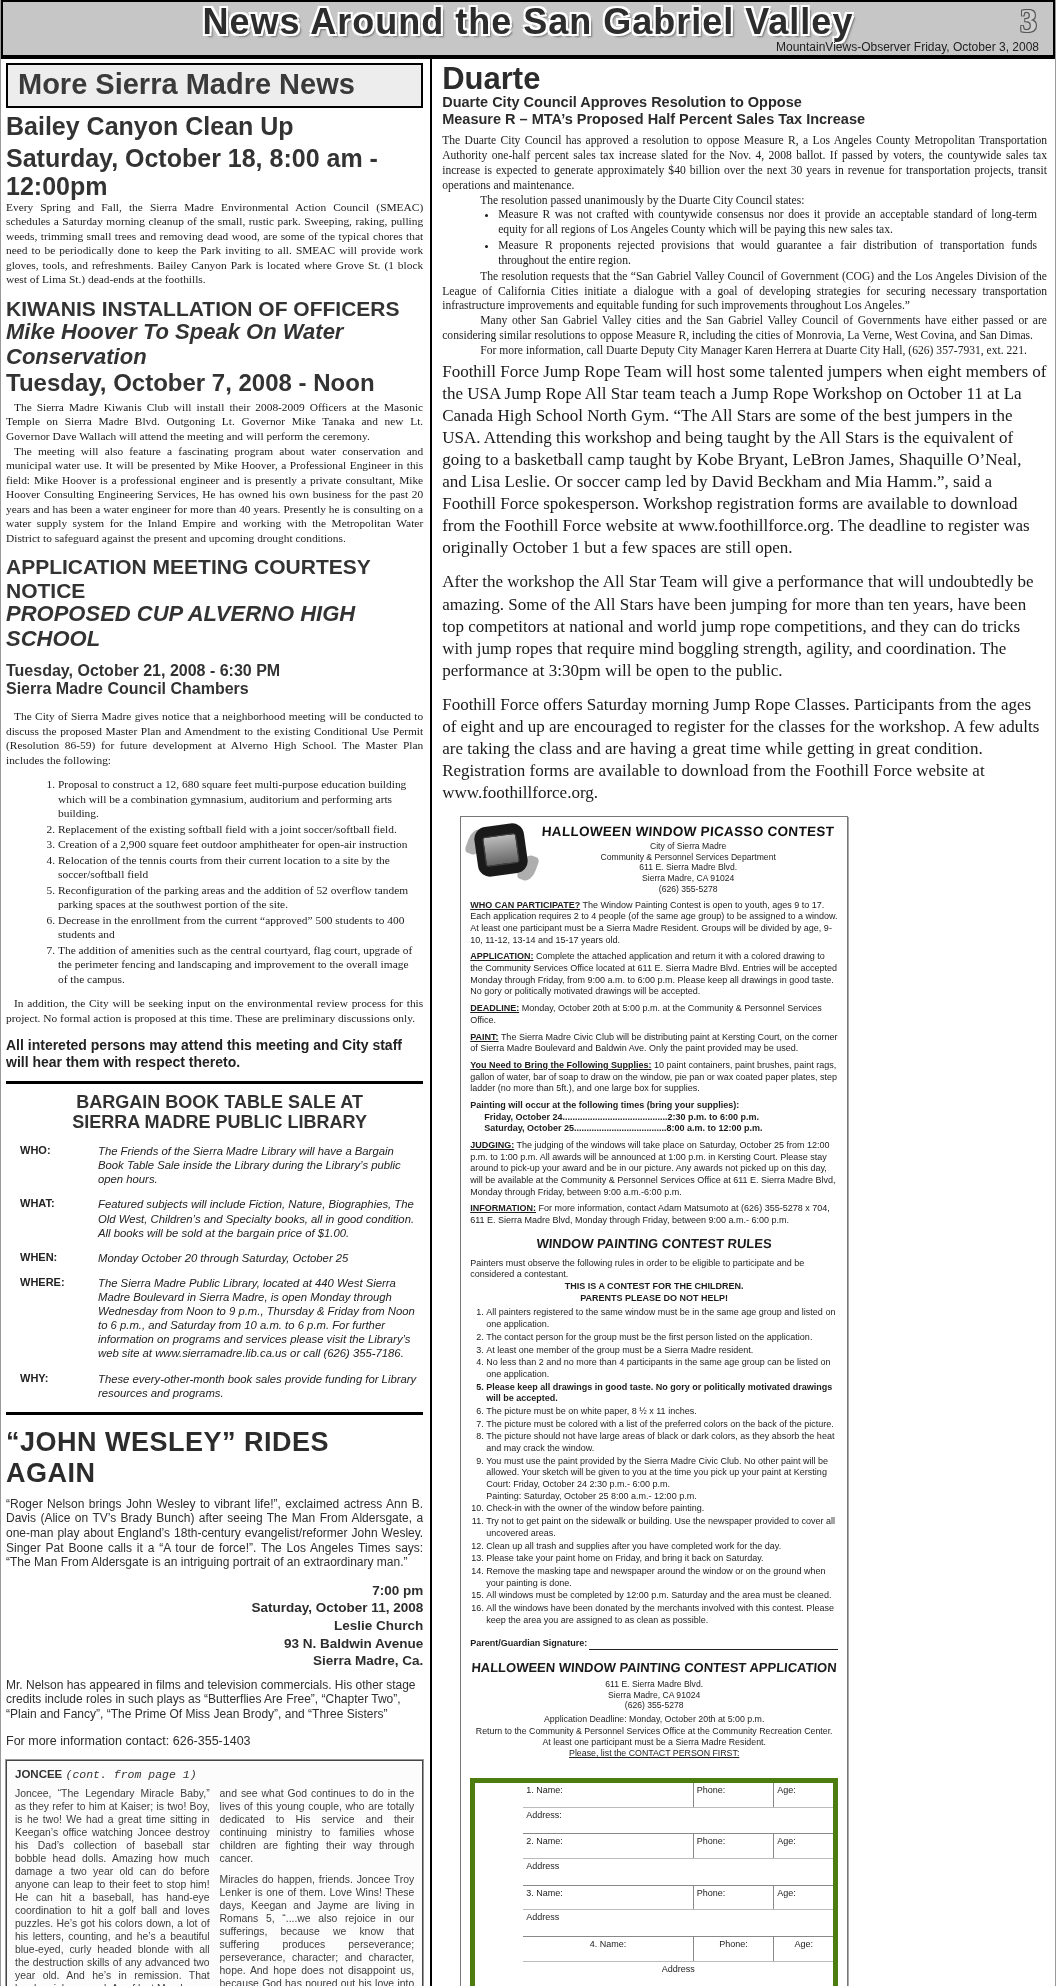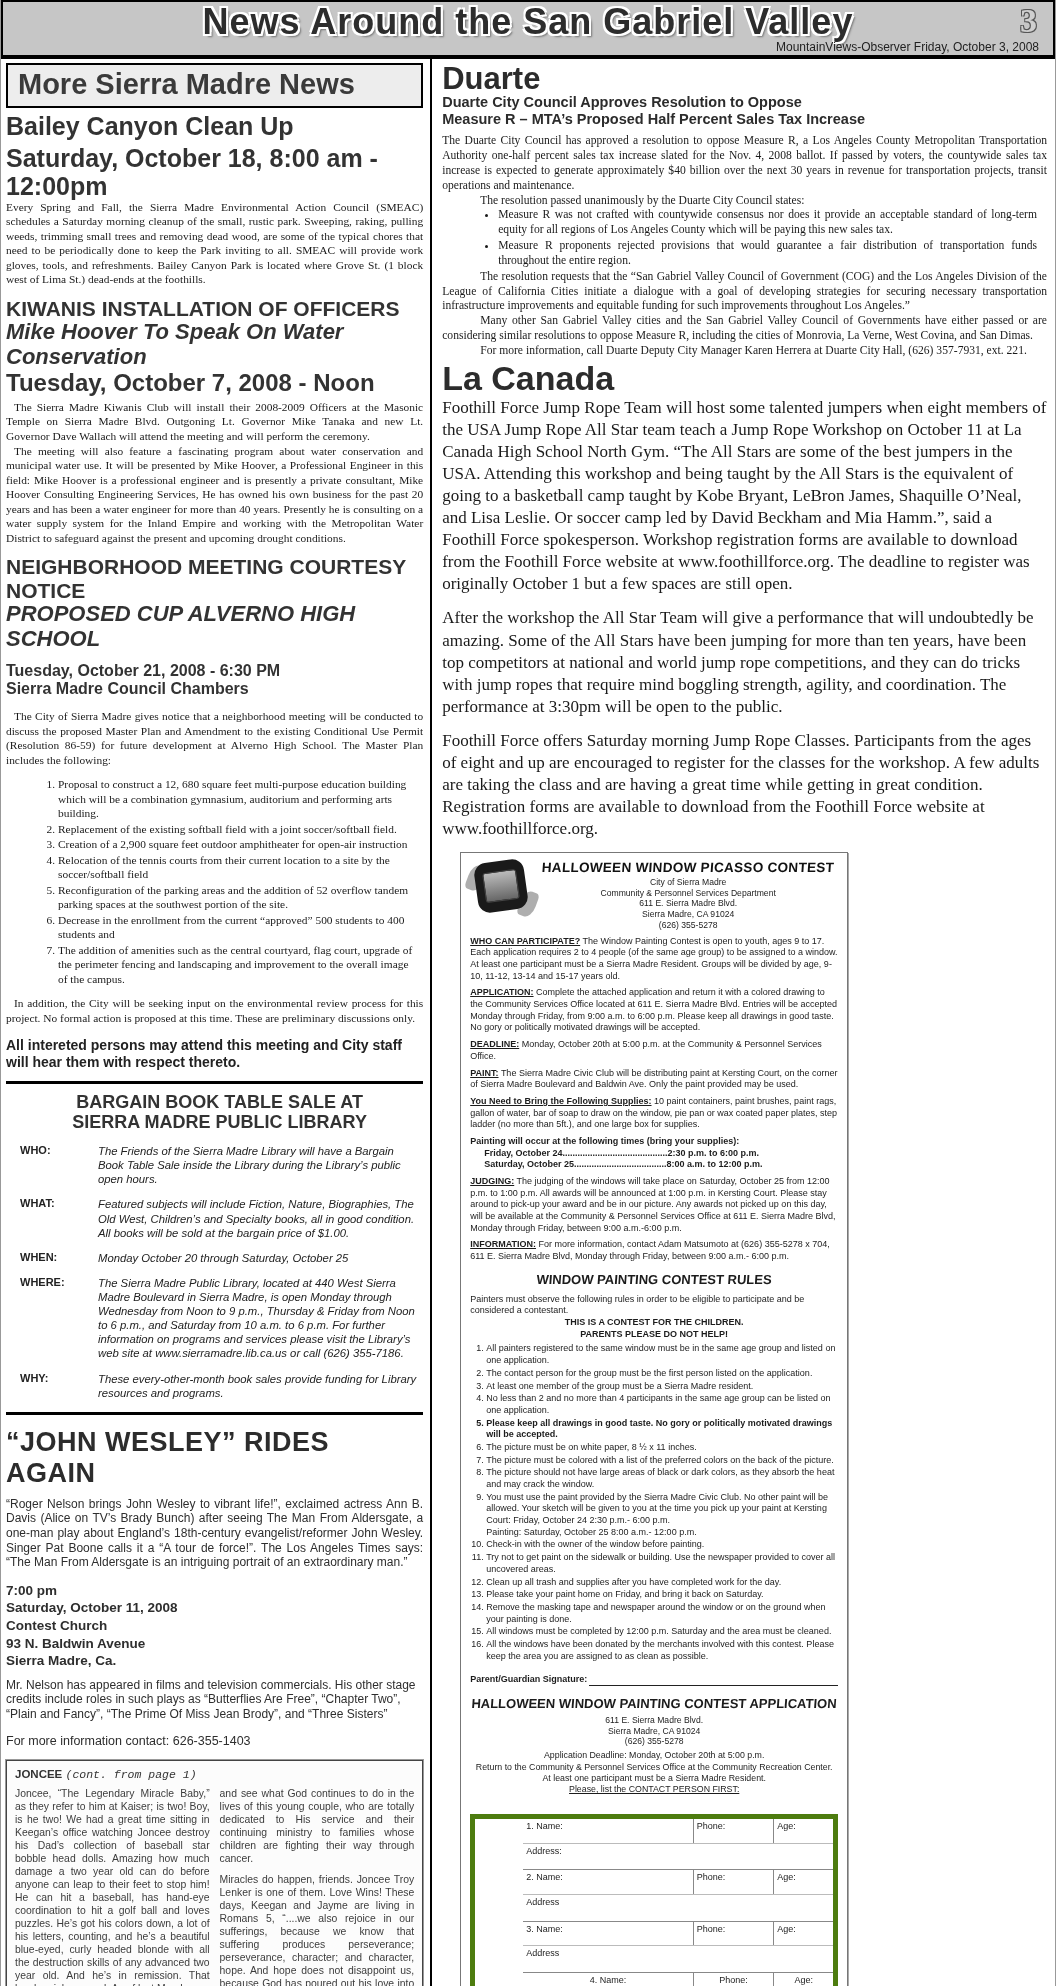--- a/index.html
+++ b/index.html
@@ -35,21 +35,21 @@
   .bold-note { font-family: "Liberation Sans", sans-serif; font-weight: bold; font-size: 14px; color: #222; margin-top: 12px; line-height: 1.2; }
 
   .library { border-top: 3px solid #000; margin-top: 10px; padding: 8px 4px 2px 14px; }
   .lib-title { font-family: "Liberation Sans", sans-serif; font-weight: bold; font-size: 18px; text-align: center; color: #333; line-height: 1.15; }
   .lib-row { display: flex; margin-top: 11px; }
   .lib-label { width: 78px; flex: none; font-family: "Liberation Sans", sans-serif; font-weight: bold; font-size: 11px; color: #222; }
   .lib-text { flex: 1; font-family: "Liberation Sans", sans-serif; font-style: italic; font-size: 11.3px; line-height: 1.25; color: #222; }
 
   .wesley-title { font-family: "Liberation Sans", sans-serif; font-weight: bold; font-size: 27px; color: #2c2c2c; margin-top: 12px; letter-spacing: 0.5px; }
   .wesley-p { font-family: "Liberation Sans", sans-serif; font-size: 12px; line-height: 1.22; text-align: justify; margin-top: 8px; color: #2e2e2e; }
-  .wesley-event { font-family: "Liberation Sans", sans-serif; font-weight: bold; font-size: 13.5px; text-align: left; line-height: 1.3; margin-top: 12px; color: #2e2e2e; }
+  .wesley-event { font-family: "Liberation Sans", sans-serif; font-weight: bold; font-size: 13.5px; text-align: right; line-height: 1.3; margin-top: 12px; color: #2e2e2e; }
   .wesley-contact { font-family: "Liberation Sans", sans-serif; font-size: 12.5px; margin-top: 12px; color: #2e2e2e; }
 
   .joncee { border: 1px solid #444; outline: 1px solid #999; margin-top: 12px; padding: 7px 8px; background: #fcfcfc; }
   .joncee-head { font-family: "Liberation Sans", sans-serif; font-size: 11.5px; margin-bottom: 6px; color: #333; }
   .joncee-head .jt { font-weight: bold; }
   .joncee-head .jc { font-style: italic; font-family: Liberation Mono, monospace; }
   .joncee-cols { display: flex; gap: 10px; }
   .joncee-col { flex: 1; font-family: "Liberation Sans", sans-serif; font-size: 10.4px; line-height: 1.25; color: #3c3c3c; text-align: justify; }
   .joncee-col p + p { margin-top: 8px; }
 
@@ -130,21 +130,21 @@
 
       <div>
         <div class="hc h22">KIWANIS INSTALLATION OF OFFICERS</div>
         <div class="hc h22i">Mike Hoover To Speak On Water Conservation</div>
         <div class="hc h24">Tuesday, October 7, 2008  - Noon</div>
         <p class="bodyp indent">The Sierra Madre Kiwanis Club  will install their 2008-2009 Officers at the Masonic Temple on Sierra Madre Blvd.  Outgoning Lt. Governor Mike Tanaka and new Lt. Governor Dave Wallach will attend the meeting and will perform the ceremony.</p>
         <p class="bodyp indent">The meeting will also feature a fascinating program about water conservation and municipal water use.  It will be presented by Mike Hoover, a Professional Engineer in this field: Mike Hoover is a professional engineer and is presently a private consultant, Mike Hoover Consulting Engineering Services, He has owned his own business for the past 20 years and has been a water engineer for more than 40 years. Presently he is consulting on a water supply system for the Inland Empire and working with the Metropolitan Water District to safeguard against the present and upcoming drought conditions.</p>
       </div>
 
       <div>
-        <div class="hc h22">NEIGHBORHOOD MEETING COURTESY NOTICE</div>
+        <div class="hc h22">APPLICATION MEETING COURTESY NOTICE</div>
         <div class="hc h22i">PROPOSED CUP ALVERNO HIGH SCHOOL</div>
         <div class="hc h17">Tuesday, October 21, 2008  - 6:30 PM</div>
         <div class="hc h17" style="margin-top:0">Sierra Madre Council Chambers</div>
         <p class="bodyp indent" style="margin-top:12px">The City of Sierra Madre gives notice that a neighborhood meeting will be conducted to discuss the proposed Master Plan and Amendment to the existing Conditional Use Permit (Resolution 86-59) for future development at Alverno High School.  The Master Plan includes the following:</p>
         <ol class="alverno-list">
           <li>Proposal to construct a 12, 680 square feet multi-purpose education building which will be a combination gymnasium, auditorium and performing arts building.</li>
           <li>Replacement of the existing softball field with a joint soccer/softball field.</li>
           <li>Creation of a 2,900 square feet outdoor amphitheater for open-air instruction</li>
           <li>Relocation of the tennis courts from their current location to a site by the soccer/softball field</li>
           <li>Reconfiguration of the parking areas and the addition of 52 overflow tandem parking spaces at the southwest portion of the site.</li>
@@ -179,21 +179,21 @@
           <div class="lib-text">These every-other-month book sales provide funding for Library resources and programs.</div>
         </div>
       </div>
 
       <div class="rule-above">
         <div class="wesley-title">“JOHN WESLEY” RIDES AGAIN</div>
         <p class="wesley-p">“Roger Nelson brings John Wesley to vibrant life!”, exclaimed actress Ann B. Davis (Alice on TV’s Brady Bunch) after seeing The Man From Aldersgate, a one-man play about England’s 18th-century evangelist/reformer John Wesley.  Singer Pat Boone calls it  a “A tour de force!”. The Los Angeles Times says:  “The Man From Aldersgate is an intriguing portrait of an extraordinary man.”</p>
         <div class="wesley-event">
           <div>7:00 pm</div>
           <div>Saturday, October 11, 2008</div>
-          <div>Contest Church</div>
+          <div>Leslie Church</div>
           <div>93 N. Baldwin Avenue</div>
           <div>Sierra Madre, Ca.</div>
         </div>
         <p class="wesley-p" style="text-align:left">Mr. Nelson has appeared in films and television commercials.  His other stage credits include roles in such plays as “Butterflies Are Free”, “Chapter Two”, “Plain and Fancy”, “The Prime Of Miss Jean Brody”, and “Three Sisters”</p>
         <p class="wesley-contact">For more information contact:  626-355-1403</p>
       </div>
 
       <div class="joncee">
         <div class="joncee-head">
           <span class="jt">JONCEE</span>
@@ -224,21 +224,20 @@
         <ul class="duarte-bullets">
           <li>Measure R was not crafted with countywide consensus nor does it provide an acceptable standard of long-term equity for all regions of Los Angeles County which will be paying this new sales tax.</li>
           <li>Measure R proponents rejected provisions that would guarantee a fair distribution of transportation funds throughout the entire region.</li>
         </ul>
         <p class="rp rp-ind">The resolution requests that the “San Gabriel Valley Council of Government (COG) and the Los Angeles Division of the League of California Cities initiate a dialogue with a goal of developing strategies for securing necessary transportation infrastructure improvements and equitable funding for such improvements throughout Los Angeles.”</p>
         <p class="rp rp-ind">Many other San Gabriel Valley cities and the San Gabriel Valley Council of Governments have either passed or are considering similar resolutions to oppose Measure R, including the cities of Monrovia, La Verne, West Covina, and San Dimas.</p>
         <p class="rp rp-ind">For more information, call Duarte Deputy City Manager Karen Herrera at Duarte City Hall, (626) 357-7931, ext. 221.</p>
       </div>
 
       <div>
-        <div class="city-heading" style="font-size:34px">La Canada</div>
         <p class="lc-p">Foothill Force Jump Rope Team will host  some talented jumpers when eight members of the USA Jump Rope All Star team  teach a Jump Rope Workshop on October 11 at La Canada High School North  Gym.  “The All Stars are some of the best jumpers in the USA.   Attending this workshop and being taught by the All Stars is the equivalent of  going to a basketball camp taught by Kobe Bryant, LeBron James, Shaquille  O’Neal, and Lisa Leslie.  Or soccer camp led by David Beckham and Mia  Hamm.”, said a Foothill Force spokesperson.  Workshop registration forms  are available to download from the Foothill Force website at www.foothillforce.org.  The deadline to register was originally October 1  but a few spaces are still open.</p>
         <p class="lc-p">After the workshop the All Star Team  will give a performance that will undoubtedly be amazing.  Some of the  All Stars have been jumping for more than ten years, have been top competitors  at national and world jump rope competitions, and they can do tricks  with jump ropes that require mind boggling strength, agility, and  coordination.  The performance at 3:30pm will be open to the public.</p>
         <p class="lc-p">Foothill Force offers Saturday morning Jump Rope Classes.   Participants from the ages of eight and up are encouraged to register for the  classes for the workshop.  A few adults are taking the class and are  having a great time while getting in great condition.  Registration forms  are available to download from the Foothill Force website at  www.foothillforce.org.</p>
       </div>
 
       <div class="flyer">
         <div class="flyer-head">
           <div class="seal">
             <div class="leaf1"></div>
               <div class="leaf2"></div>

